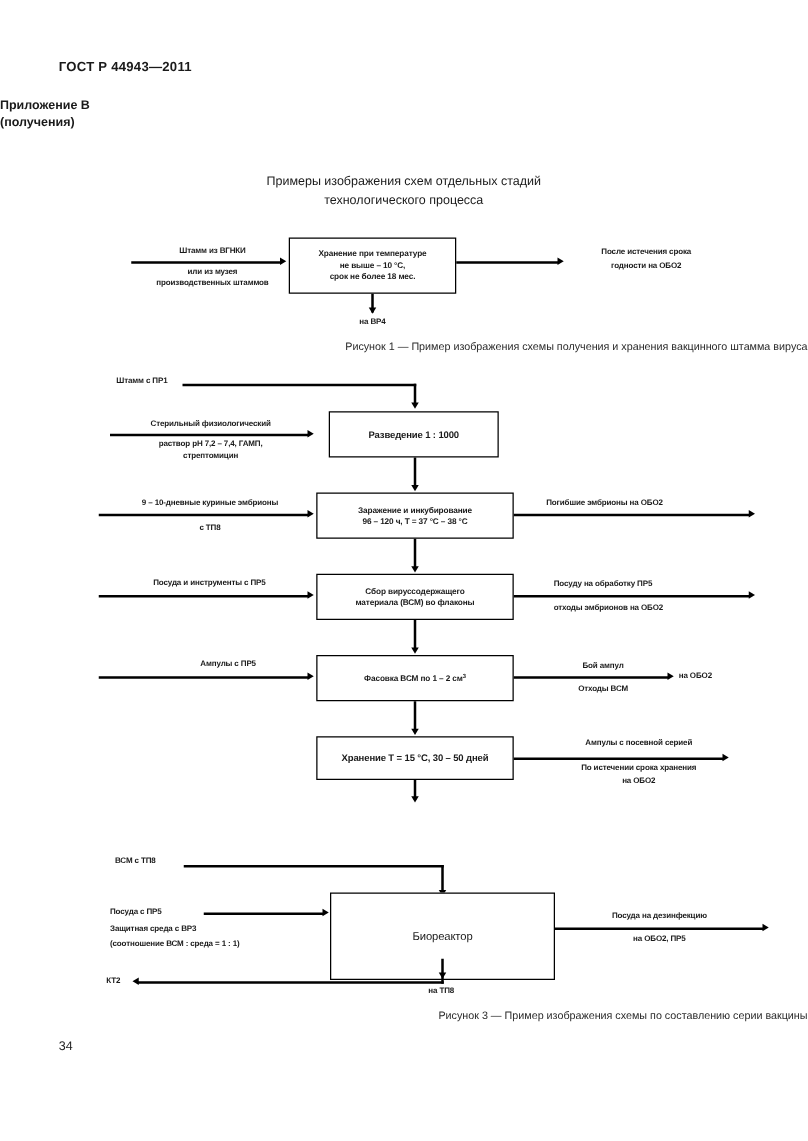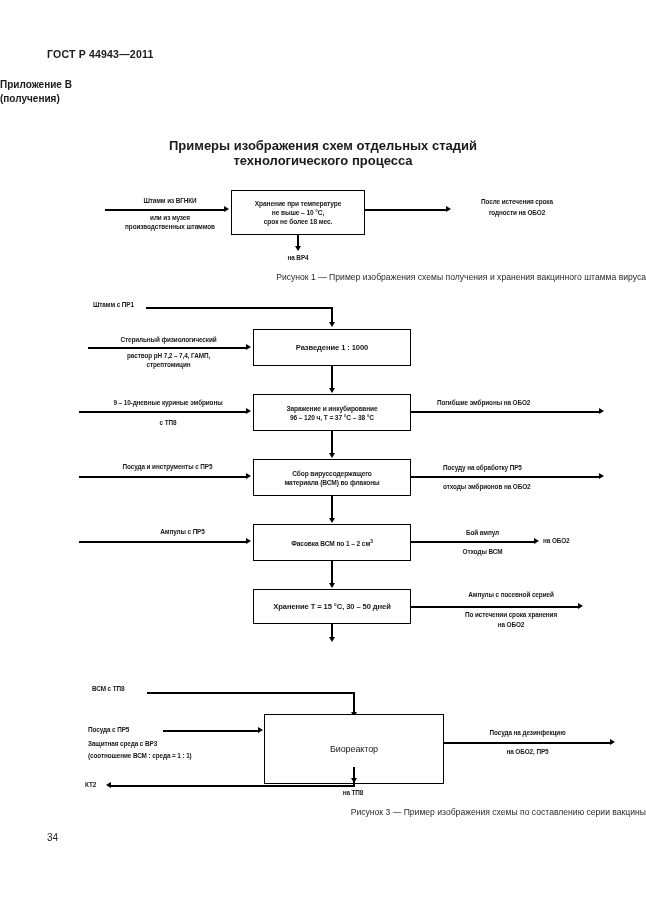--- a/index.html
+++ b/index.html
@@ -37,22 +37,22 @@
     font-weight: bold;
     line-height: 14px;
   }
   .appendix .sub { font-weight: bold; }
 
   .main-title {
     position: absolute;
     left: 0; right: 0;
     top: 138px;
     text-align: center;
-    font-size: 13px;
-    font-weight: bold;
+    font-size: 10px;
+    font-weight: normal;
     line-height: 15px;
   }
 
   .caption {
     position: absolute;
     left: 0; right: 0;
     text-align: right;
     font-size: 8.6px;
     color: #2b2b2b;
   }
@@ -181,21 +181,21 @@
     <div class="hline" style="left:146px;top:307px;width:187px;"></div>
     <div class="vline" style="left:331px;top:307px;height:17px;"></div>
     <div class="arrow-d" style="left:328.5px;top:322px;"></div>
 
     <div class="lbl c" style="left:86px;top:336px;width:165px;">Стерильный физиологический</div>
     <div class="lbl c" style="left:86px;top:352px;width:165px;">раствор рН 7,2 – 7,4, ГАМП,</div>
     <div class="lbl c" style="left:86px;top:361px;width:165px;">стрептомицин</div>
     <div class="hline" style="left:88px;top:347px;width:159px;"></div>
     <div class="arrow-r" style="left:246px;top:344px;"></div>
 
-    <div class="box big" style="left:253px;top:329px;width:158px;height:37px;">
+    <div class="box big" style="left:263px;top:329px;width:136px;height:37px;">
       <div>Разведение 1 : 1000</div>
     </div>
 
     <div class="vline" style="left:331px;top:366px;height:24px;"></div>
     <div class="arrow-d" style="left:328.5px;top:388px;"></div>
 
     <div class="lbl c" style="left:78px;top:399px;width:180px;">9 – 10-дневные куриные эмбрионы</div>
     <div class="lbl c" style="left:78px;top:419px;width:180px;">с ТП8</div>
     <div class="hline" style="left:79px;top:411px;width:168px;"></div>
     <div class="arrow-r" style="left:246px;top:408px;"></div>

